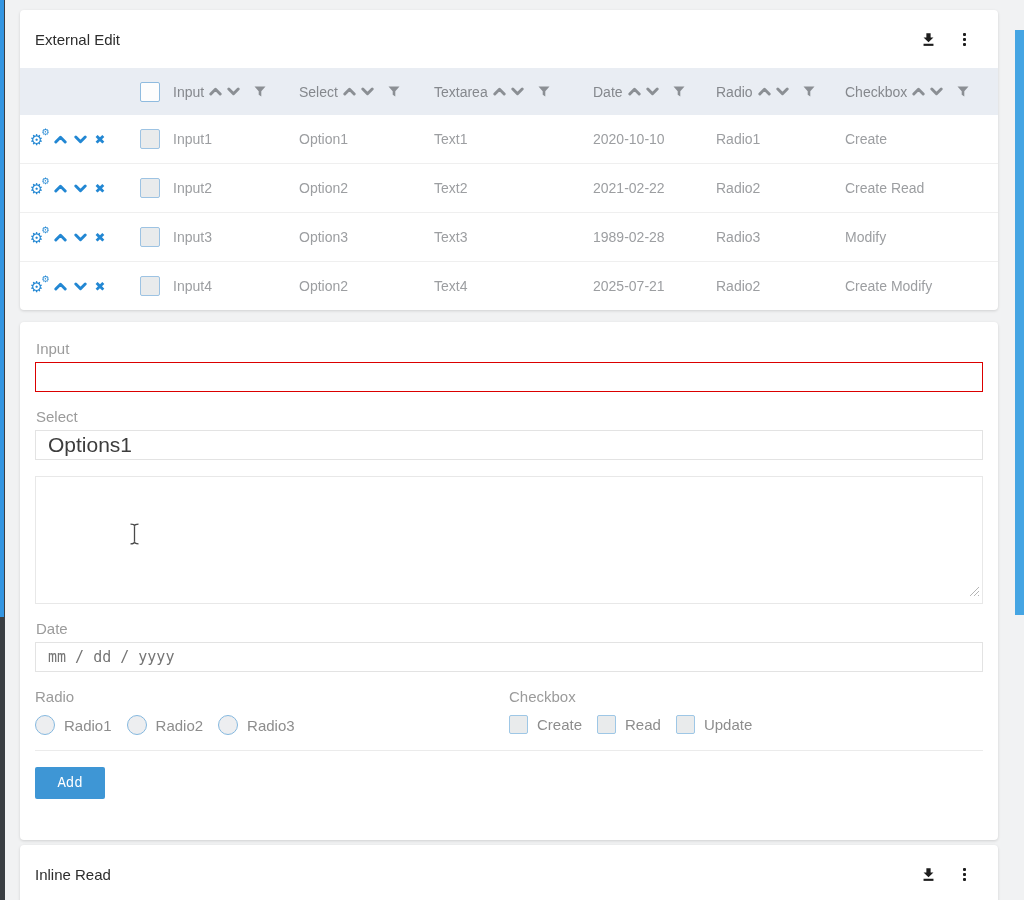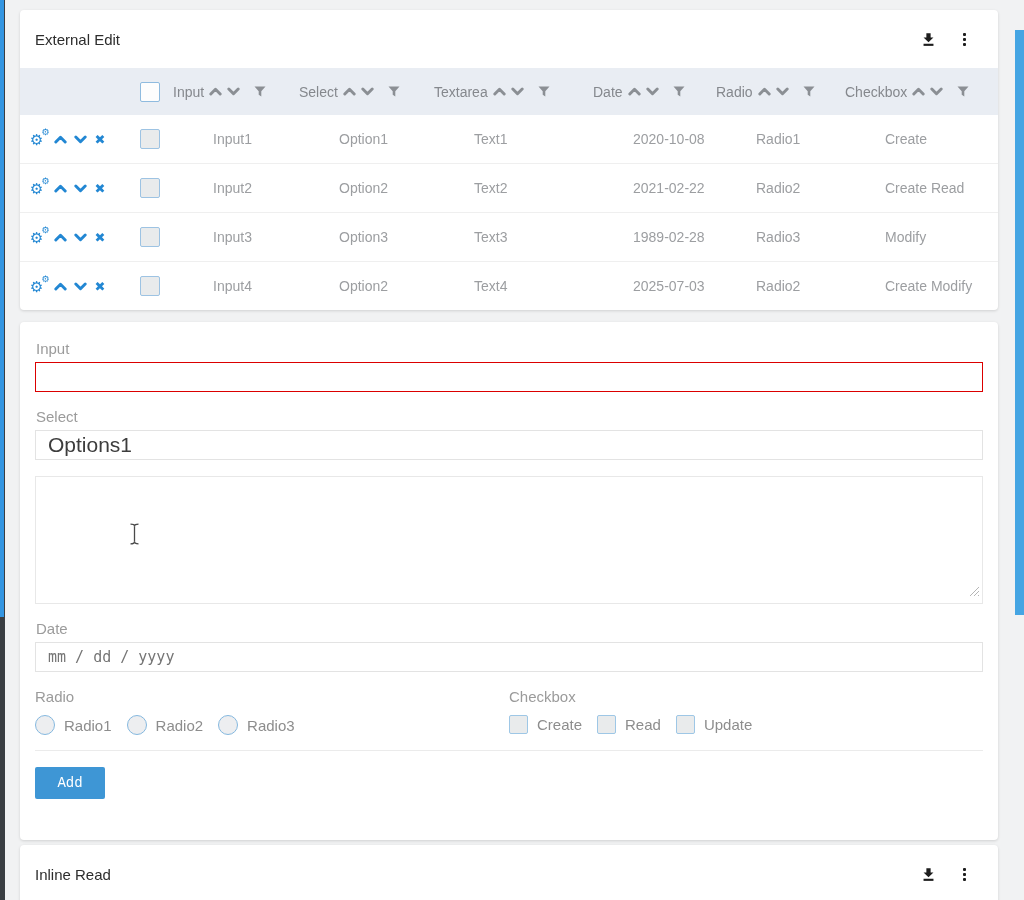--- a/index.html
+++ b/index.html
@@ -21,21 +21,21 @@
   .kebab{display:flex;flex-direction:column;gap:2px;}
   .kebab i{width:3px;height:3px;background:#1d1d1d;border-radius:1px;}
 
   
   .grid-row{display:grid;grid-template-columns:100px 53px 126px 135px 159px 123px 129px 1fr;align-items:center;}
   .t-head{height:47px;background:#e9edf3;color:#85888d;font-size:14px;}
   .th{display:flex;align-items:center;gap:5px;}
   .th .filter{margin-left:9px;display:flex;}
   .tr{height:48px;border-bottom:1px solid #efefef;color:#9c9ea1;font-size:14px;}
   .tr:last-child{border-bottom:none;}
-  .td{overflow:hidden;white-space:nowrap;margin-left:40px;}
+  .td{overflow:hidden;white-space:nowrap;}
   .actions{padding-left:10px;display:flex;align-items:center;gap:7px;color:#2287d3;}
   .gears{position:relative;font-size:15px;line-height:1;margin-right:4px;color:#2287d3;}
   .gears .g2{position:absolute;top:-4px;right:-6px;font-size:9px;}
   .x-ico{font-size:13px;font-weight:bold;color:#2287d3;line-height:1;}
   .cb-cell{padding-left:20px;display:flex;align-items:center;}
   .cbox{width:20px;height:20px;box-sizing:border-box;background:#e9ebec;border:1px solid #9dc3e3;border-radius:2px;}
   .cbox.head{background:#fdfdfd;border-color:#8fbbdf;}
 
   
   .form-body{padding:18px 15px 0;box-sizing:border-box;}
@@ -198,21 +198,21 @@
               </svg>
             </span>
             <span class="x-ico">✖</span>
           </div>
           <div class="cb-cell">
             <span class="cbox"></span>
           </div>
           <div class="td">Input1</div>
           <div class="td">Option1</div>
           <div class="td">Text1</div>
-          <div class="td">2020-10-08</div>
+          <div class="td">2020-10-10</div>
           <div class="td">Radio1</div>
           <div class="td">Create</div>
         </div>
         <div class="grid-row tr">
           <div class="actions">
             <span class="gears">⚙<span class="g2">⚙</span></span>
             <span style="display:flex;">
               <svg width="13" height="9" viewBox="0 0 13 9">
                 <path d="M1.8 7 L6.5 2.2 L11.2 7" fill="none" stroke="#2287d3" stroke-width="2.9" stroke-linecap="round" stroke-linejoin="round"></path>
               </svg>
@@ -273,21 +273,21 @@
               </svg>
             </span>
             <span class="x-ico">✖</span>
           </div>
           <div class="cb-cell">
             <span class="cbox"></span>
           </div>
           <div class="td">Input4</div>
           <div class="td">Option2</div>
           <div class="td">Text4</div>
-          <div class="td">2025-07-03</div>
+          <div class="td">2025-07-21</div>
           <div class="td">Radio2</div>
           <div class="td">Create Modify</div>
         </div>
       </div>
   </div>
 
   <div class="card" style="top:322px;height:518px;">
     <div class="form-body">
       <div class="f-label">Input</div>
       <input class="f-field error mb16" value="" style="">

